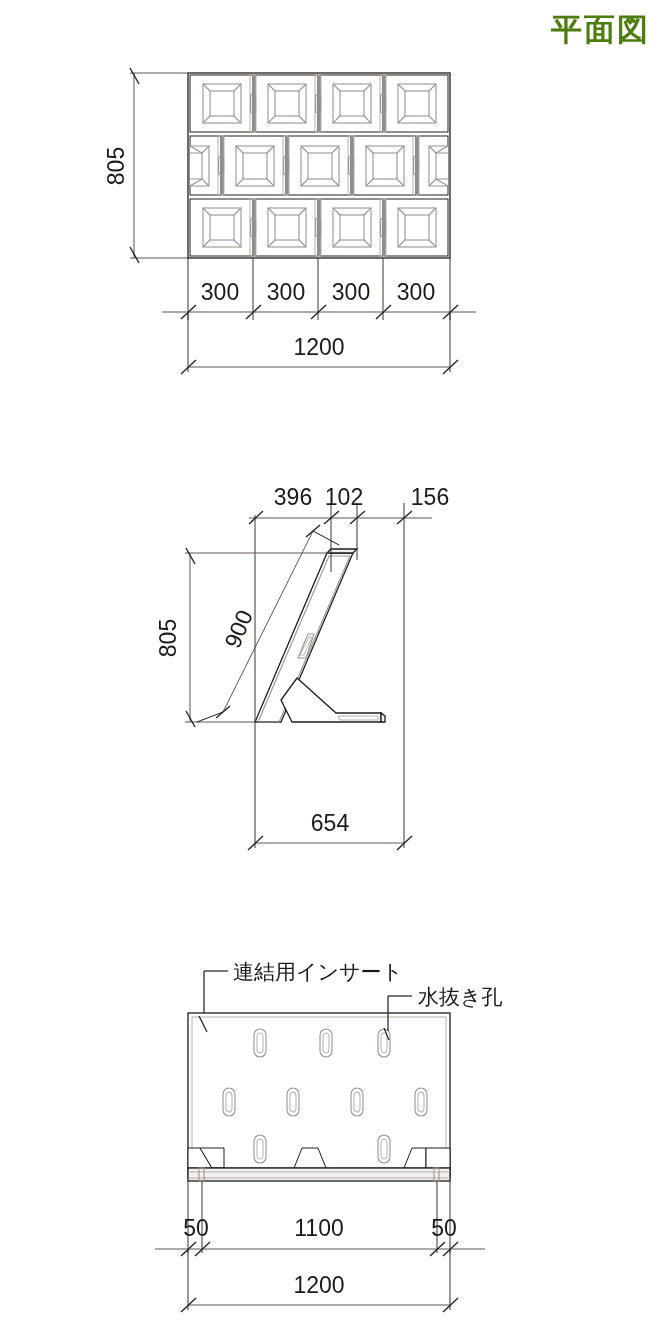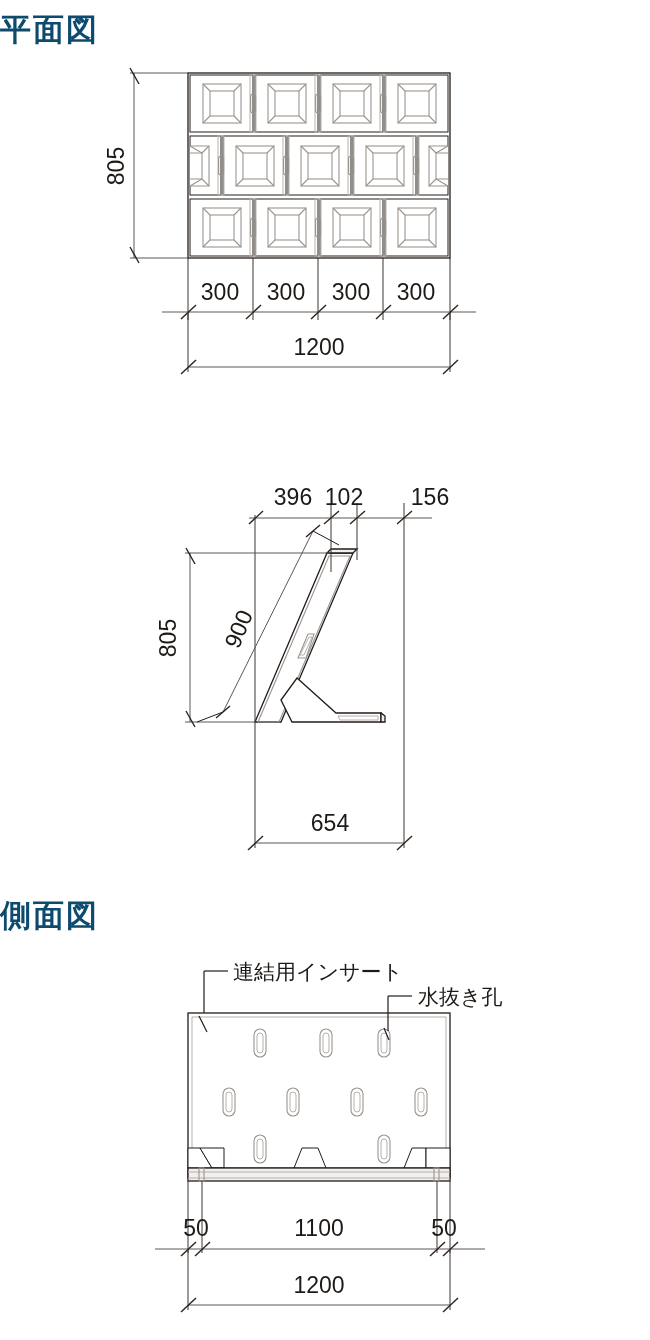--- a/index.html
+++ b/index.html
@@ -16,22 +16,22 @@
   }
   .sheet {
     position: absolute;
     inset: 0;
     width: 650px;
     height: 1340px;
   }
   .view-title {
     position: absolute;
     width: 100%;
-    text-align: left;
-    color: #0c4a6e;
+    text-align: right;
+    color: #4d7c0f;
     font-size: 31px;
     font-weight: 700;
     letter-spacing: 2px;
     line-height: 1;
     font-family: "DejaVu Sans", "Liberation Sans", sans-serif;
   }
   #title-plan  { top: 14px; }
   #title-front { top: 424px; }
   #title-side  { top: 900px; }
 
@@ -66,21 +66,20 @@
   .face    { fill: #ffffff; }
   .faceg   { fill: #f2f0ee; }
   .leader  { stroke: #231c19; stroke-width: 1.2; fill: none; }
 </style>
 </head>
 <body>
 
 <div class="sheet">
 
   <div class="view-title" id="title-plan">平面図</div>
-  <div class="view-title" id="title-side">側面図</div>
 
   <svg class="dwg" viewBox="0 0 650 1340">
 
     <g>
 
       <rect x="188" y="73" width="262" height="185" class="ln face"></rect>
 
       <g>
         <rect x="190" y="75" width="63" height="57" class="ln-thin face"></rect>
         <rect x="255" y="75" width="63" height="57" class="ln-thin face"></rect>

